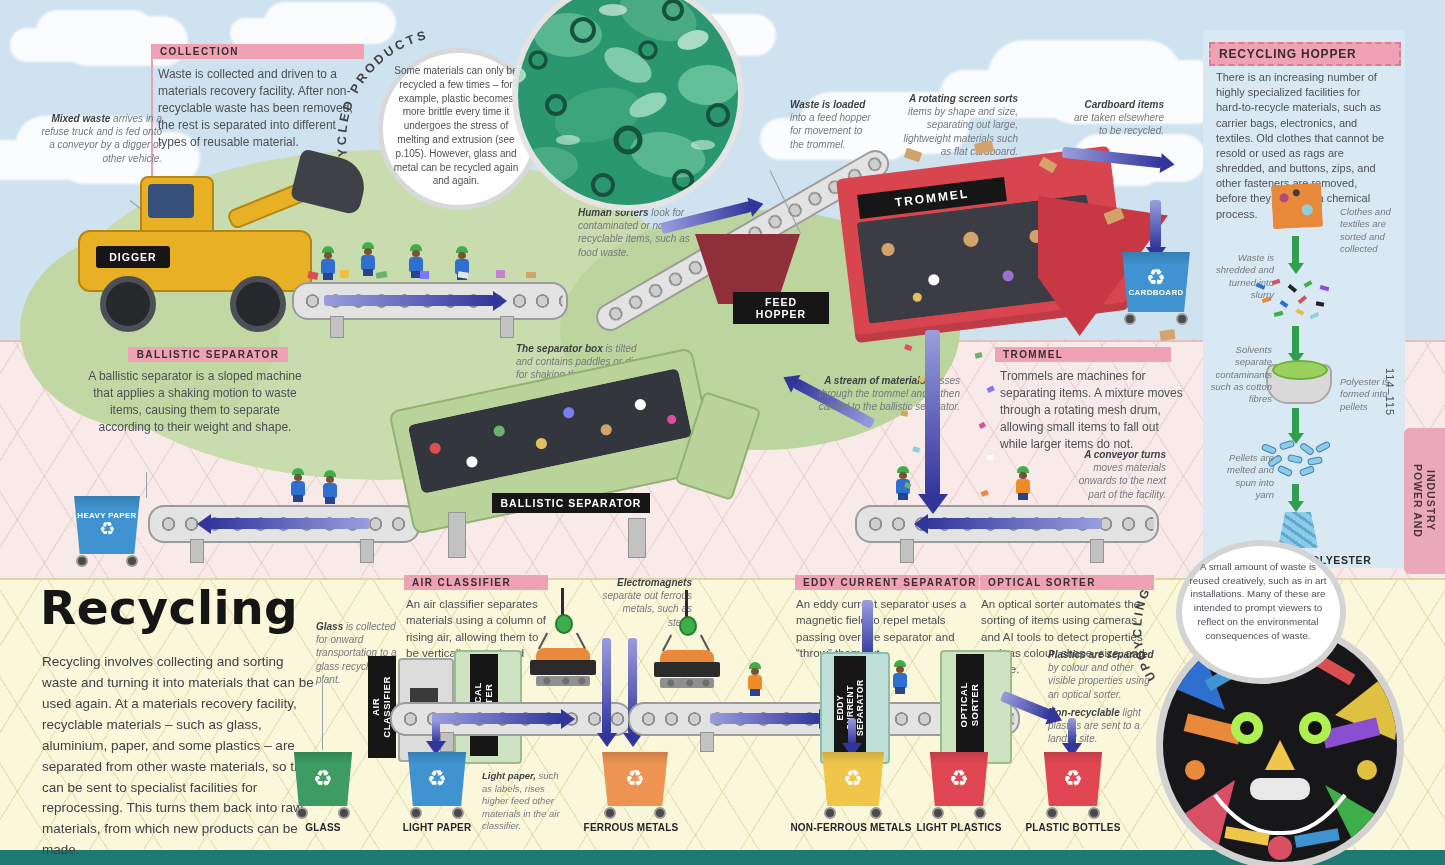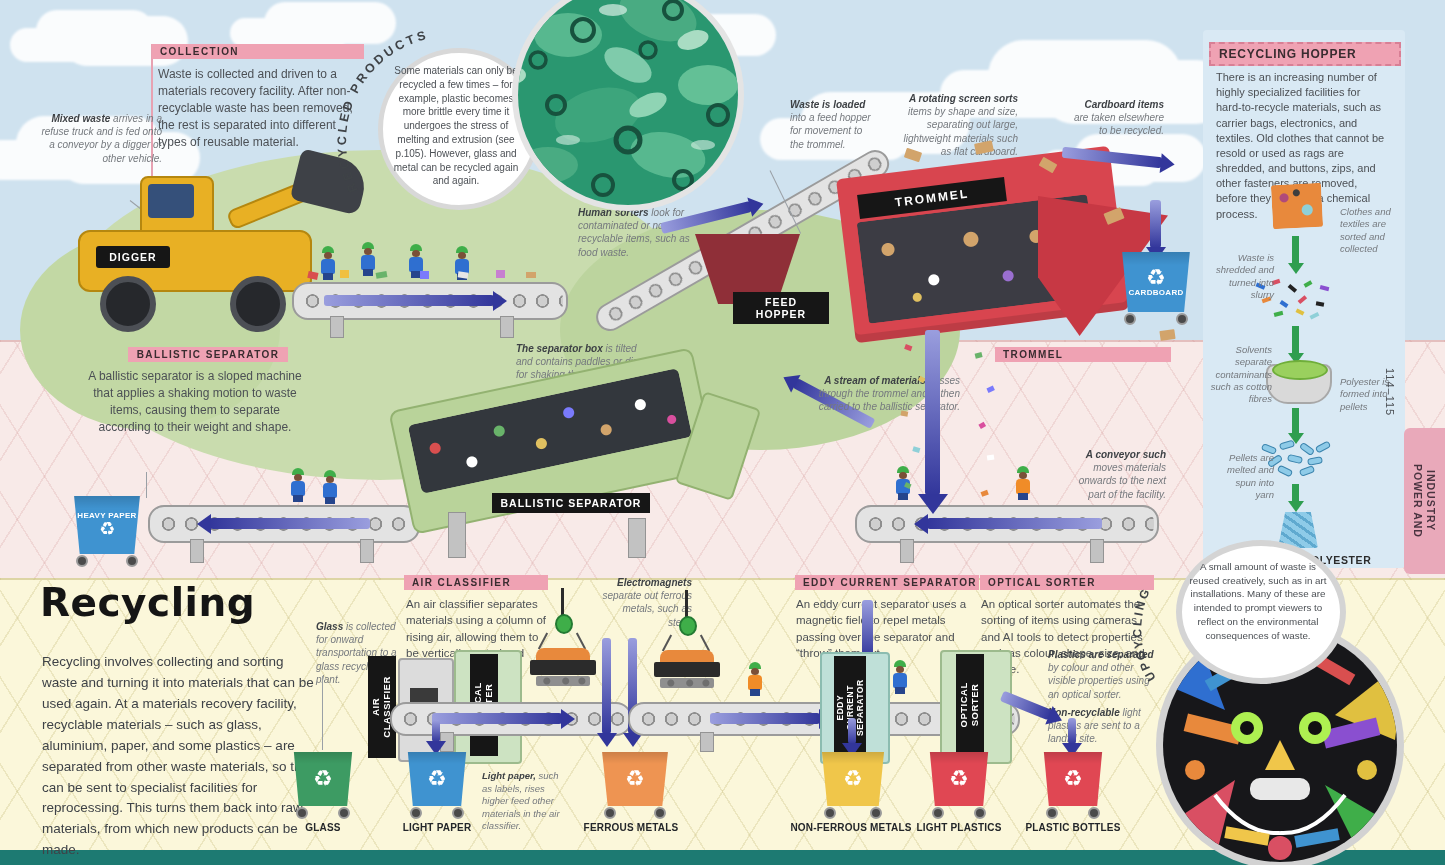--- a/index.html
+++ b/index.html
@@ -78,21 +78,21 @@
     font-weight:bold;font-size:10px;color:#23262a;letter-spacing:.2px;}
   .c-green{background-color:#3d9b63;} .c-blue{background-color:#3f93d0;}
   .c-orange{background-color:#ee9452;} .c-yellow{background-color:#f0c64a;}
   .c-red{background-color:#e04753;}
   
   .chip{position:absolute;background:#d2a46b;border-radius:1px;}
   .circ{position:absolute;border-radius:50%;}
   .vertText{writing-mode:vertical-rl;}
   .headline{position:absolute;left:856px;top:36px;width:344px;text-align:center;
     font-weight:bold;font-size:19px;line-height:1.25;color:#152644;}
-  .bigtitle{position:absolute;left:40px;top:580px;font-size:39px;font-weight:bold;color:#151515;
+  .bigtitle{position:absolute;left:40px;top:580px;font-size:47px;font-weight:bold;color:#151515;
     font-family:"DejaVu Sans",sans-serif;letter-spacing:.5px;}
   .intro{position:absolute;left:42px;top:652px;width:278px;font-size:13.5px;line-height:1.55;color:#3e4247;}
   .flowlabel{position:absolute;font-style:italic;font-size:9.5px;line-height:1.3;color:#75797e;}
 </style>
 </head>
 <body>
 
 <div id="stage">
 
   <div class="band band-sky"></div>
@@ -375,22 +375,23 @@
       <rect x="6" y="76" width="7" height="5" fill="#d2a46b" transform="rotate(10 9 78)"></rect>
         <rect x="84" y="88" width="6" height="5" fill="#d94f9e" transform="rotate(-30 87 90)"></rect>
       <rect x="18" y="112" width="7" height="5" fill="#8fd0d8" transform="rotate(16 21 114)"></rect>
         <rect x="92" y="120" width="7" height="5" fill="#fff" transform="rotate(-8 95 122)"></rect>
       <rect x="10" y="148" width="6" height="5" fill="#69b36a" transform="rotate(24 13 150)"></rect>
         <rect x="86" y="156" width="7" height="5" fill="#e8893c" transform="rotate(-20 89 158)"></rect>
     </g>
   </svg>
 
   <div class="phead" style="left:995px;top:347px;width:160px;">TROMMEL</div>
+  <div class="pbody" style="left:1000px;top:368px;width:186px;">Trommels are machines for separating items. A mixture moves through a rotating mesh drum, allowing small items to fall out while larger items do not.</div>
   <div class="note rt" style="left:1062px;top:448px;width:104px;">
-    <b>A conveyor such </b><span>moves materials onwards to the next part of the facility.</span>
+    <b>A conveyor turns </b><span>moves materials onwards to the next part of the facility.</span>
   </div>
 
   <div class="worker" style="left:893px;top:466px;">
       <span class="hat"></span>
       <span class="head"></span>
       <span class="torso"></span>
       <span class="legs"></span>
     </div>
   <div class="worker orange" style="left:1013px;top:466px;">
       <span class="hat"></span>

